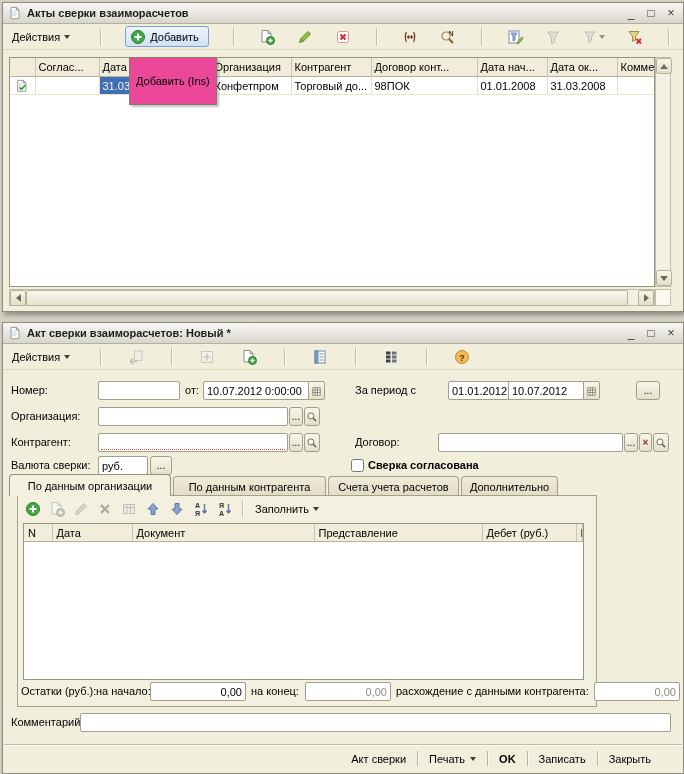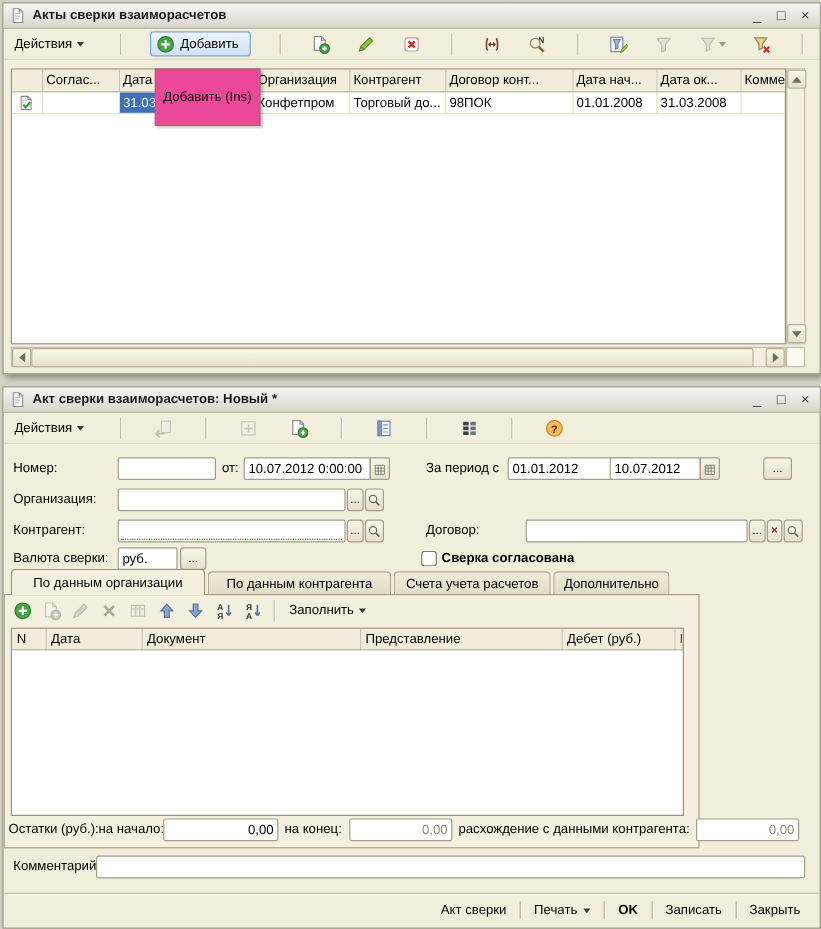--- a/index.html
+++ b/index.html
@@ -53,29 +53,29 @@
   input.dis2{background:#F4F1E1;color:#8F8C7E;border-color:#C3BFAA}
   .inbtn{width:17px;height:19px;margin-left:-1px;background:linear-gradient(#F9F6E9,#E4E0CB);border:1px solid #A29E8B;
     border-radius:0 2px 2px 0;display:flex;align-items:center;justify-content:center;padding:0;box-sizing:border-box}
   .btn-sm{position:absolute;height:19px;background:linear-gradient(#F9F6E9,#E4E0CB);border:1px solid #A29E8B;border-radius:3px;
     font:inherit;font-size:10px;line-height:10px;text-align:center;padding:0;display:flex;align-items:center;justify-content:center}
   .underline{position:absolute;left:3px;right:3px;bottom:2px;border-bottom:1px dotted #E04343;pointer-events:none}
   
   .tab{position:absolute;top:153px;height:20px;box-sizing:border-box;border:1px solid #A5A189;border-bottom:none;
     border-radius:4px 4px 0 0;background:linear-gradient(#EFEBD7,#E0DCC6);display:flex;align-items:center;justify-content:center;padding:0 6px;white-space:nowrap}
   .tab.active{top:151px;height:22px;background:#F3F0DF;z-index:3;border-color:#96927A}
-  .panel{position:absolute;left:0;top:172px;width:580px;height:212px;box-sizing:border-box;border:1px solid #A5A189;background:#F3F0DF;z-index:2}
+  .panel{position:absolute;left:14px;top:172px;width:580px;height:212px;box-sizing:border-box;border:1px solid #A5A189;background:#F3F0DF;z-index:2}
   .ptoolbar{position:absolute;left:4px;top:3px;height:20px;display:flex;align-items:center;gap:2px}
   .grid2{position:absolute;left:5px;top:27px;right:12px;height:155px;background:#fff;border:1px solid #97947F;overflow:hidden}
   table.g2{border-collapse:collapse;table-layout:fixed;width:100%}
   table.g2 th{background:#F1EDDA;border-right:1px solid #C8C4AE;border-bottom:1px solid #B6B29C;
     font-weight:normal;text-align:left;padding:2px 4px;height:13px;white-space:nowrap;overflow:hidden}
   
   .btnbar{position:absolute;left:1px;right:1px;bottom:1px;height:27px;border-top:1px solid #BFBBA6;box-shadow:inset 0 1px 0 #FBFAF3;
-    display:flex;align-items:center;justify-content:flex-end;padding-right:4px}
+    display:flex;align-items:center;justify-content:flex-end;padding-right:20px}
   .fbtn{display:flex;align-items:center;gap:5px;background:none;border:1px solid transparent;border-radius:2px;font:inherit;height:20px;padding:0 10px}
   .fbtn.ok{font-weight:bold}
   .vsep{width:1px;height:15px;background:#B7B39E;box-shadow:1px 0 0 #FBFAF3;flex:none}
 </style>
 </head>
 <body>
 
 <div class="win" style="left:2px;top:2px;width:680px;height:308px;">
   <div class="titlebar">
     <span class="icon16" style="width:14px;height:14px">
@@ -405,21 +405,21 @@
     <button class="inbtn">
         <span class="icon16" style="width:11px;height:11px">
       <svg viewBox="0 0 16 16" width="11" height="11">
             <path d="M2.5 2.5h11v11h-11z" fill="#FDFBEF" stroke="#6B6B5B"></path>
             <path d="M2.5 6h11M2.5 9.5h11M6 2.5v11M9.5 2.5v11" stroke="#6B6B5B"></path>
           </svg>
     </span>
       </button>
   </div>
   <span class="lbl" style="left:352px;top:58px">За период с</span>
-  <div class="field" style="left:420px;top:58px;width:104px">
+  <div class="field" style="left:445px;top:58px;width:104px">
     <input type="text" value="01.01.2012" style="">
     <button class="inbtn">
         <span class="icon16" style="width:11px;height:11px">
       <svg viewBox="0 0 16 16" width="11" height="11">
             <path d="M2.5 2.5h11v11h-11z" fill="#FDFBEF" stroke="#6B6B5B"></path>
             <path d="M2.5 6h11M2.5 9.5h11M6 2.5v11M9.5 2.5v11" stroke="#6B6B5B"></path>
           </svg>
     </span>
       </button>
   </div>

